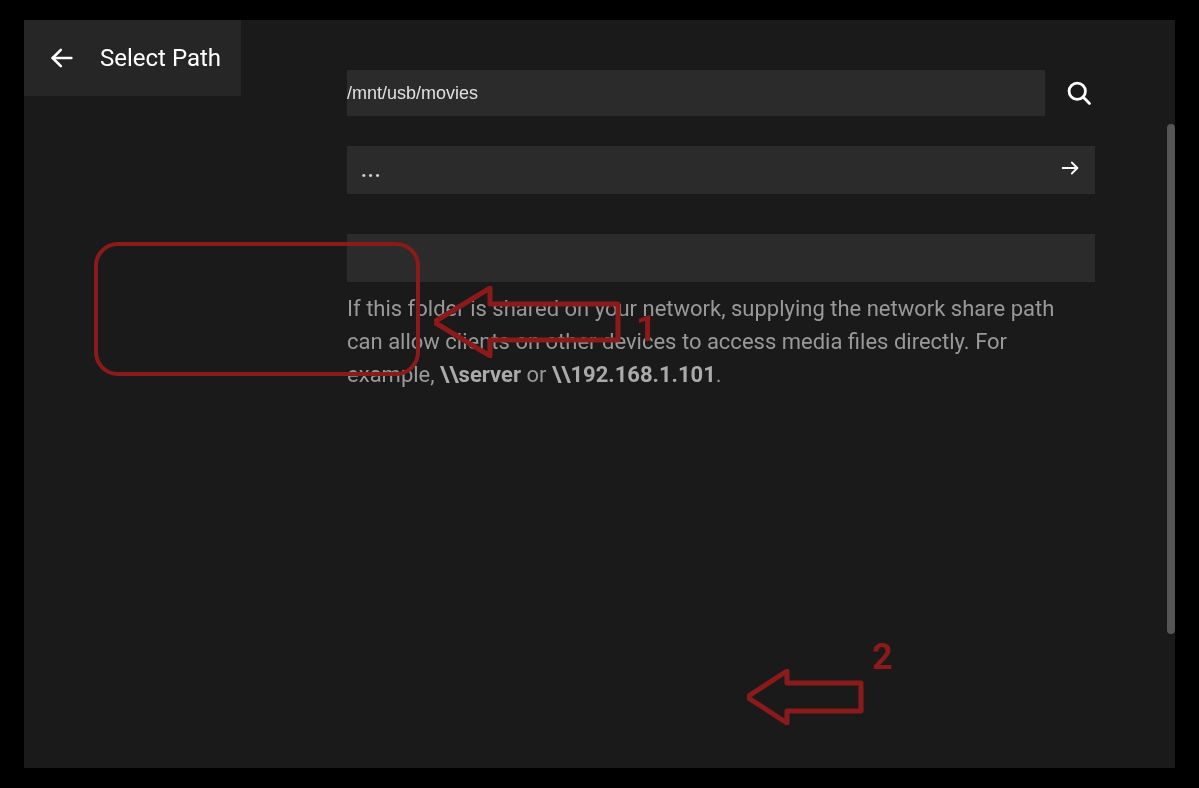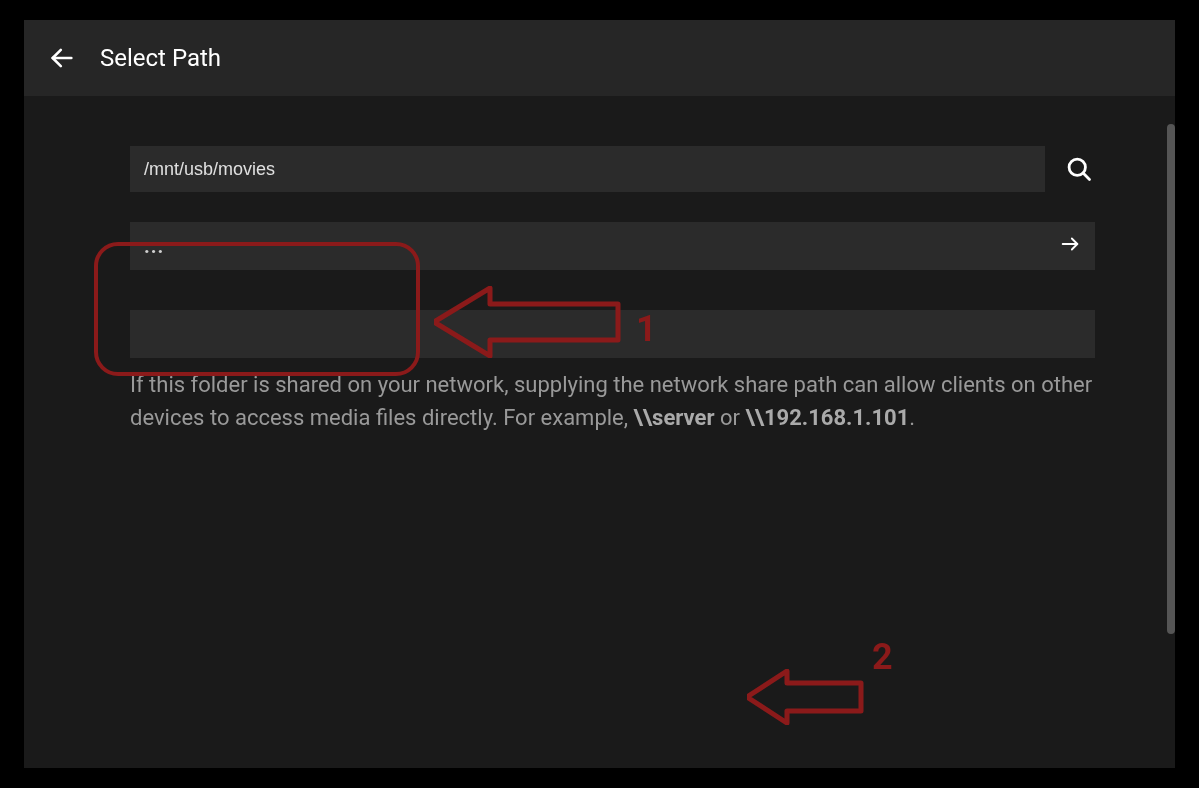--- a/index.html
+++ b/index.html
@@ -17,21 +17,21 @@
       position: relative;
     }
     .dialog {
       position: absolute;
       top: 20px;
       left: 24px;
       right: 24px;
       bottom: 20px;
       background: #1a1a1a;
       display: flex;
-      flex-direction: column;
+      flex-direction: row;
     }
     .dialog-header {
       background: #262626;
       height: 76px;
       display: flex;
       align-items: center;
       padding: 0 20px;
       gap: 20px;
     }
     .back-btn {
@@ -71,21 +71,21 @@
       display: flex;
       align-items: center;
       gap: 18px;
       margin-bottom: 30px;
     }
     .folder-input {
       flex: 1;
       background: #2b2b2b;
       border: none;
       height: 46px;
-      padding: 0 14px;
+      padding: 0 0;
       font-size: 18px;
       color: #e0e0e0;
       outline: none;
     }
     .search-btn {
       width: 32px;
       height: 32px;
       display: flex;
       align-items: center;
       justify-content: center;

